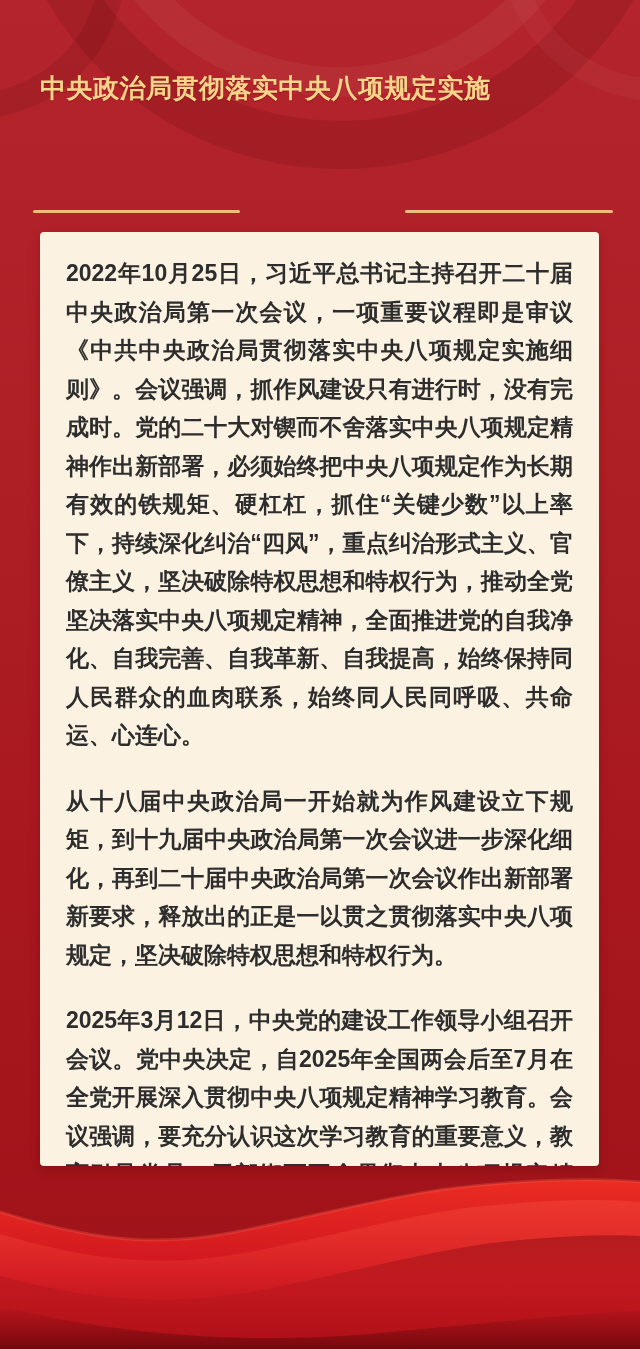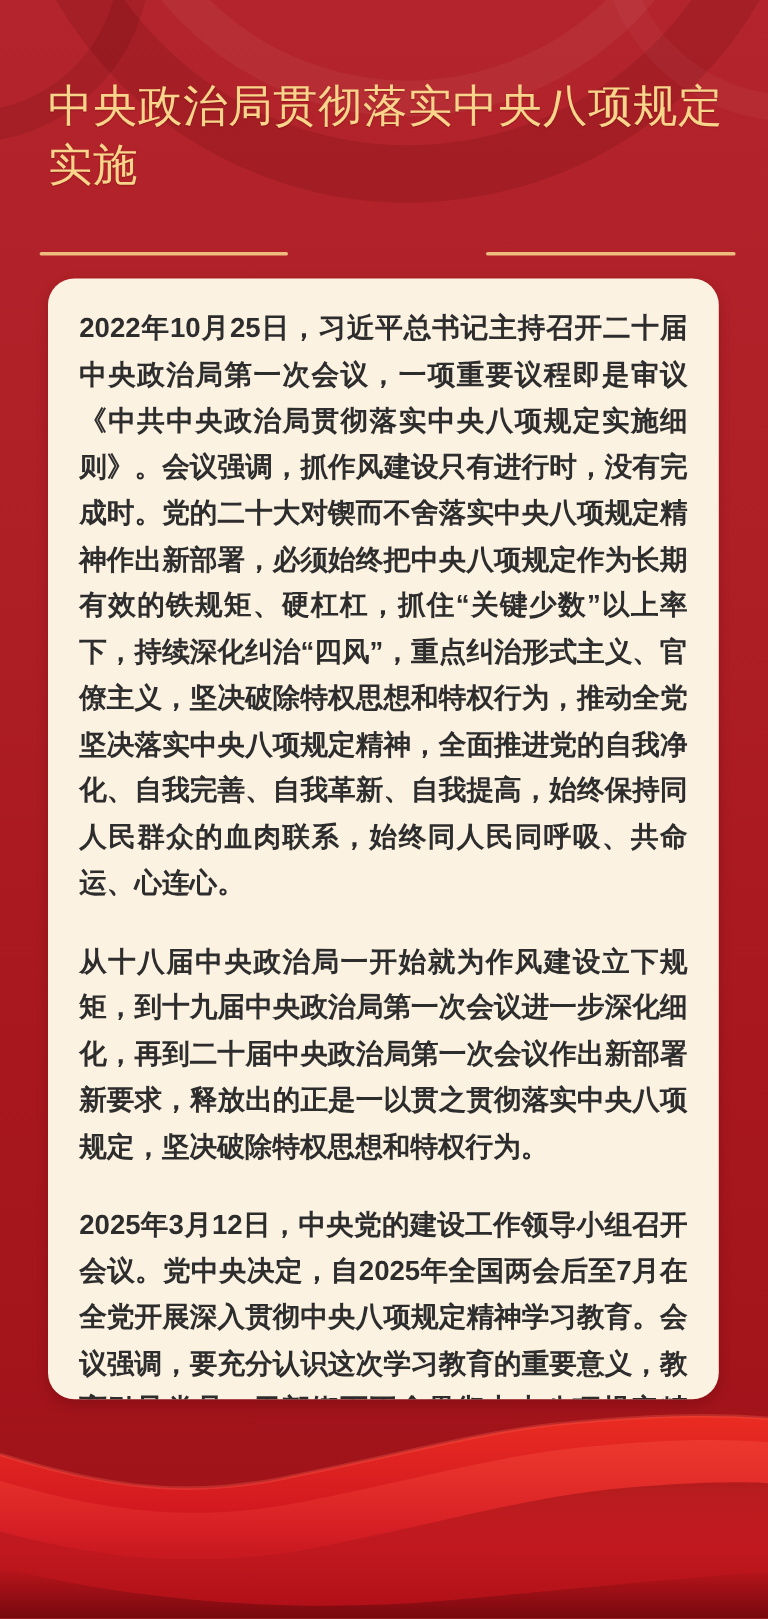--- a/index.html
+++ b/index.html
@@ -26,23 +26,23 @@
     pointer-events: none;
   }
   
   .page-title {
     position: absolute;
     top: 64px;
     left: 40px;
     width: 566px;
     margin: 0;
     color: #f8d58b;
-    font-size: 37px;
+    font-size: 26px;
     line-height: 49px;
-    font-weight: normal;
+    font-weight: bold;
     letter-spacing: 0.5px;
     text-shadow: 0 1px 1px rgba(90, 5, 8, 0.35);
   }
   .page-title .title-line { display: block; }
   
   .divider {
     position: absolute;
     top: 210px;
     height: 3px;
     border-radius: 2px;
@@ -52,21 +52,21 @@
   .divider.right { left: 405px; width: 208px; }
   
   .content-card {
     position: absolute;
     top: 232px;
     left: 40px;
     width: 559px;
     height: 934px;
     box-sizing: border-box;
     background: #fcf2e2;
-    border-radius: 22px;
+    border-radius: 4px;
     padding: 22px 26px 18px 26px;
     overflow: hidden;
     box-shadow: 0 4px 10px rgba(80, 5, 8, 0.25);
   }
   .content-card p {
     margin: 0 0 27px 0;
     color: #2d2d2d;
     font-size: 23px;
     line-height: 38.5px;
     font-weight: 600;

